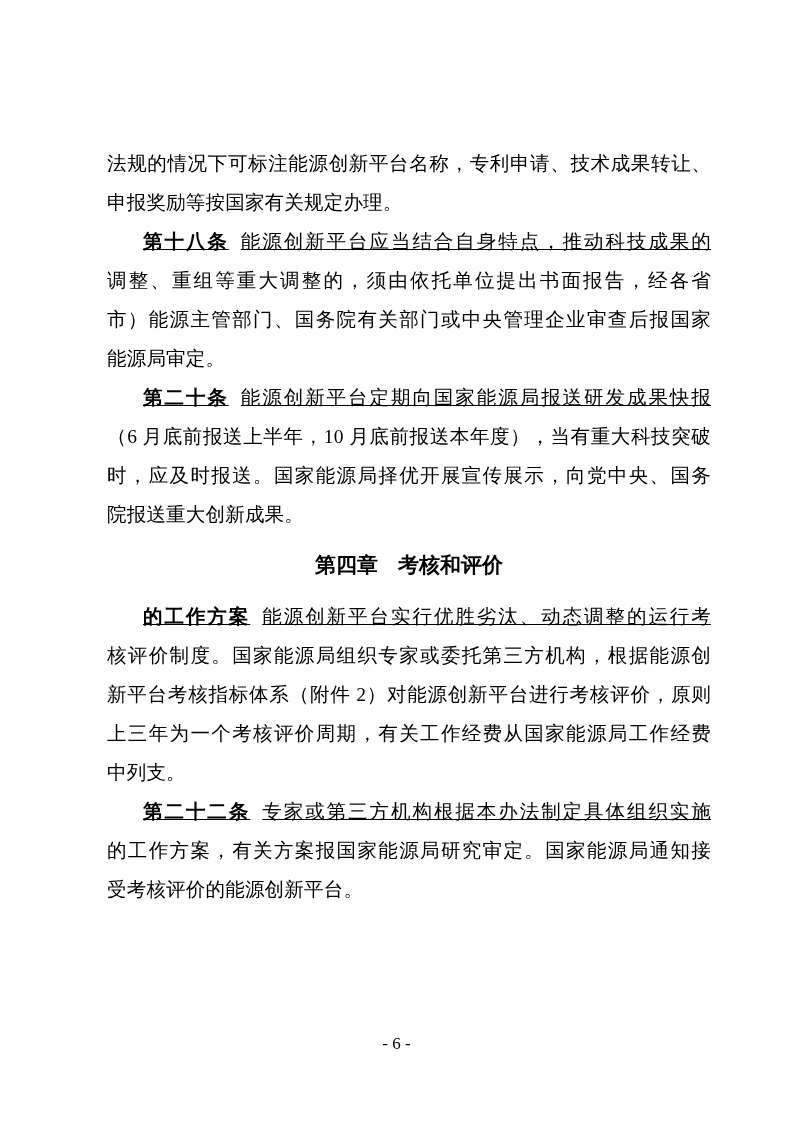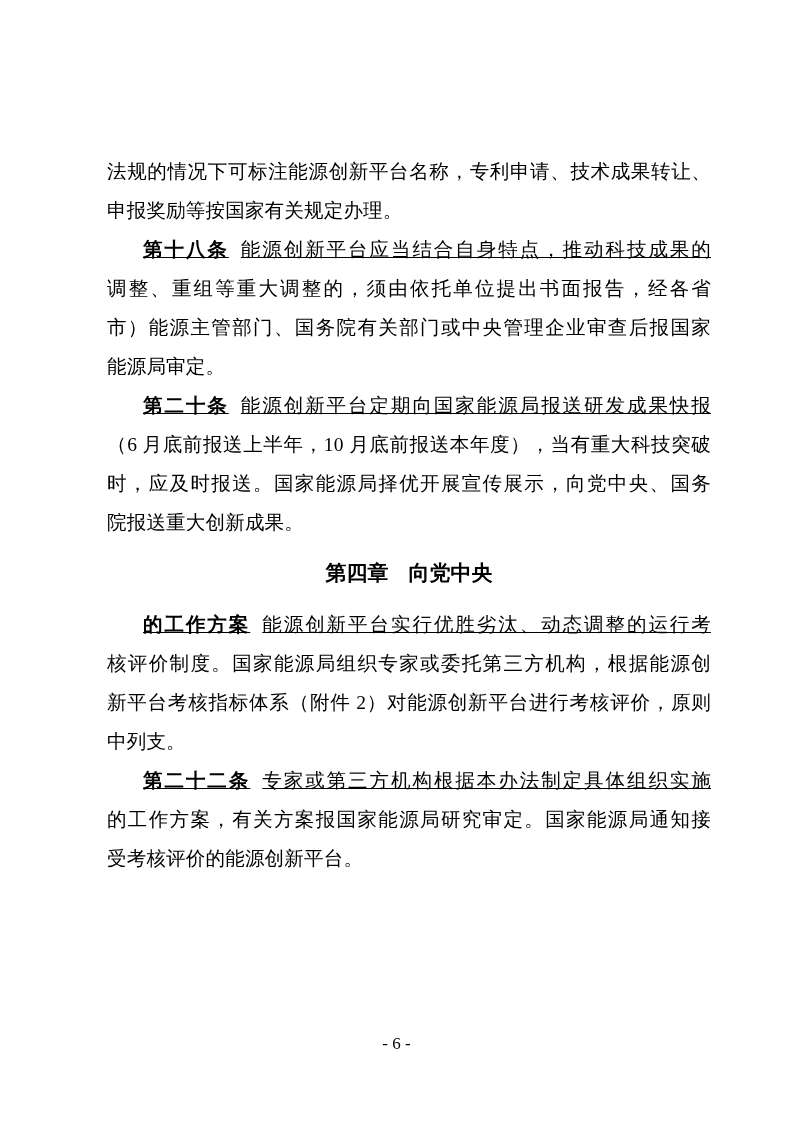--- a/index.html
+++ b/index.html
@@ -12,21 +12,21 @@
     width: 793px;
     height: 1122px;
     background: #ffffff;
     overflow: hidden;
     color: #000000;
     font-family: "Liberation Serif", "DejaVu Serif", serif;
   }
   .content {
     position: absolute;
     left: 107px;
-    top: 152px;
+    top: 144px;
     width: 604px;
   }
   .line {
     height: 39px;
     line-height: 39px;
     font-size: 19.5px;
     text-align: justify;
     text-align-last: justify;
     letter-spacing: 0.2px;
     white-space: normal;
@@ -83,25 +83,26 @@
     <div class="line end"><span>申报奖励等按国家有关规定办理。</span></div>
     <div class="line indent"><b class="lead">第十八条</b><span>能源创新平台应当结合自身特点，推动科技成果的</span></div>
     <div class="line"><span>调整、重组等重大调整的，须由依托单位提出书面报告，经各省（区、</span></div>
     <div class="line"><span>市）能源主管部门、国务院有关部门或中央管理企业审查后报国家</span></div>
     <div class="line end"><span>能源局审定。</span></div>
     <div class="line indent"><b class="lead">第二十条</b><span>能源创新平台定期向国家能源局报送研发成果快报</span></div>
     <div class="line"><span>（6 月底前报送上半年，10 月底前报送本年度），当有重大科技突破</span></div>
     <div class="line"><span>时，应及时报送。国家能源局择优开展宣传展示，向党中央、国务</span></div>
     <div class="line end"><span>院报送重大创新成果。</span></div>
 
-    <div class="heading"><span class="chapter-num">第四章</span><span>向党中央</span></div>
+    <div class="heading"><span class="chapter-num">第四章</span><span>考核和评价</span></div>
 
     <div class="line indent"><b class="lead">的工作方案</b><span>能源创新平台实行优胜劣汰、动态调整的运行考</span></div>
     <div class="line"><span>核评价制度。国家能源局组织专家或委托第三方机构，根据能源创</span></div>
     <div class="line"><span>新平台考核指标体系（附件 2）对能源创新平台进行考核评价，原则</span></div>
+    <div class="line"><span>上三年为一个考核评价周期，有关工作经费从国家能源局工作经费</span></div>
     <div class="line end"><span>中列支。</span></div>
     <div class="line indent"><b class="lead">第二十二条</b><span>专家或第三方机构根据本办法制定具体组织实施</span></div>
     <div class="line"><span>的工作方案，有关方案报国家能源局研究审定。国家能源局通知接</span></div>
     <div class="line end"><span>受考核评价的能源创新平台。</span></div>
 
   </div>
 
   <div class="footer">- 6 -</div>
 </div>
 

